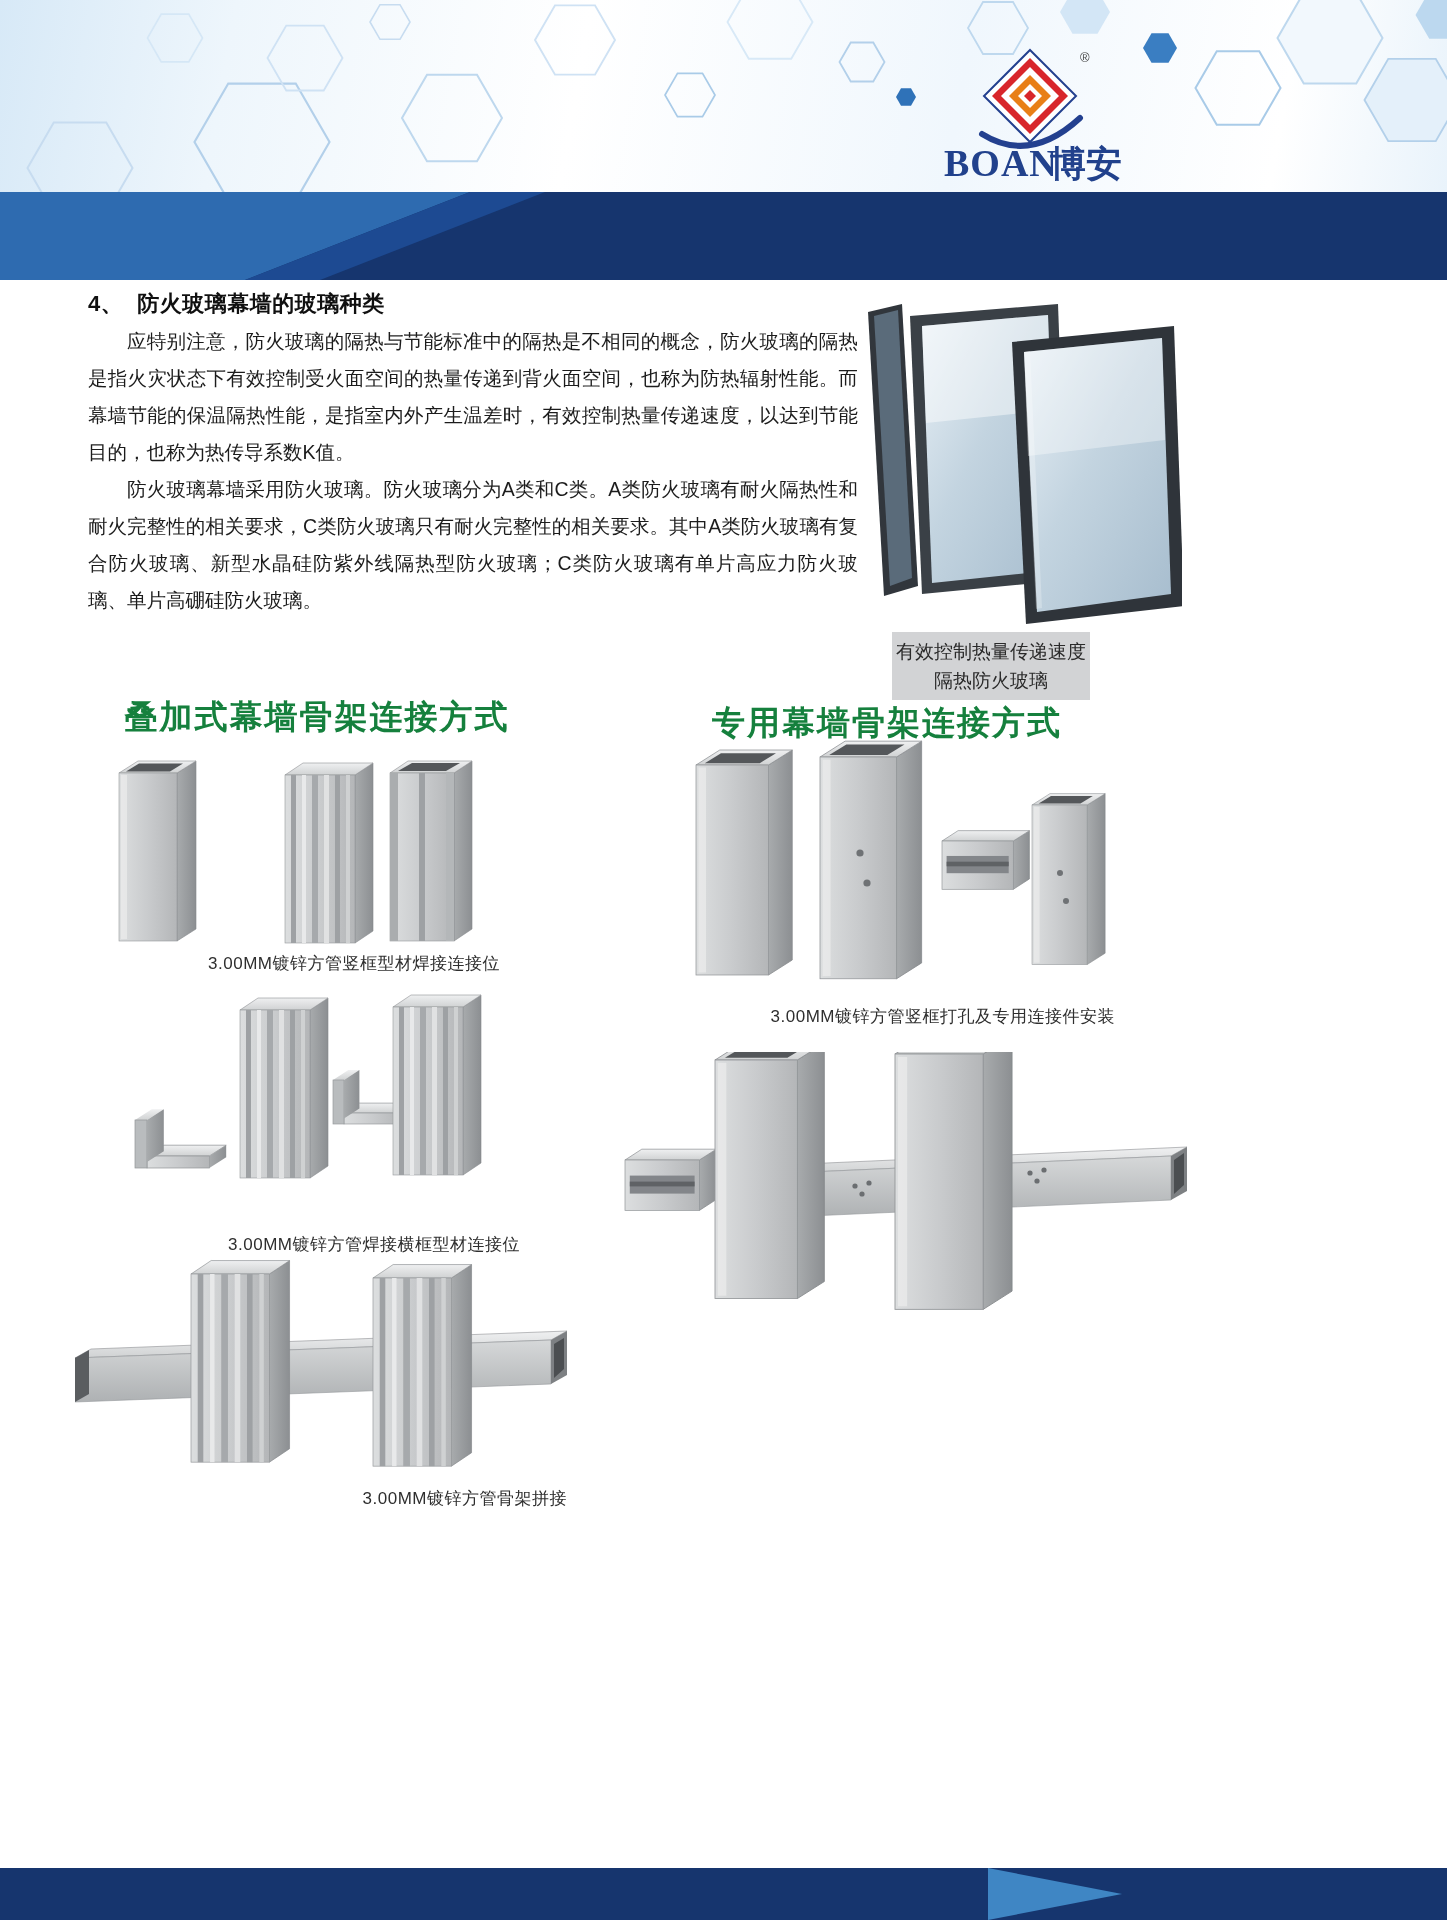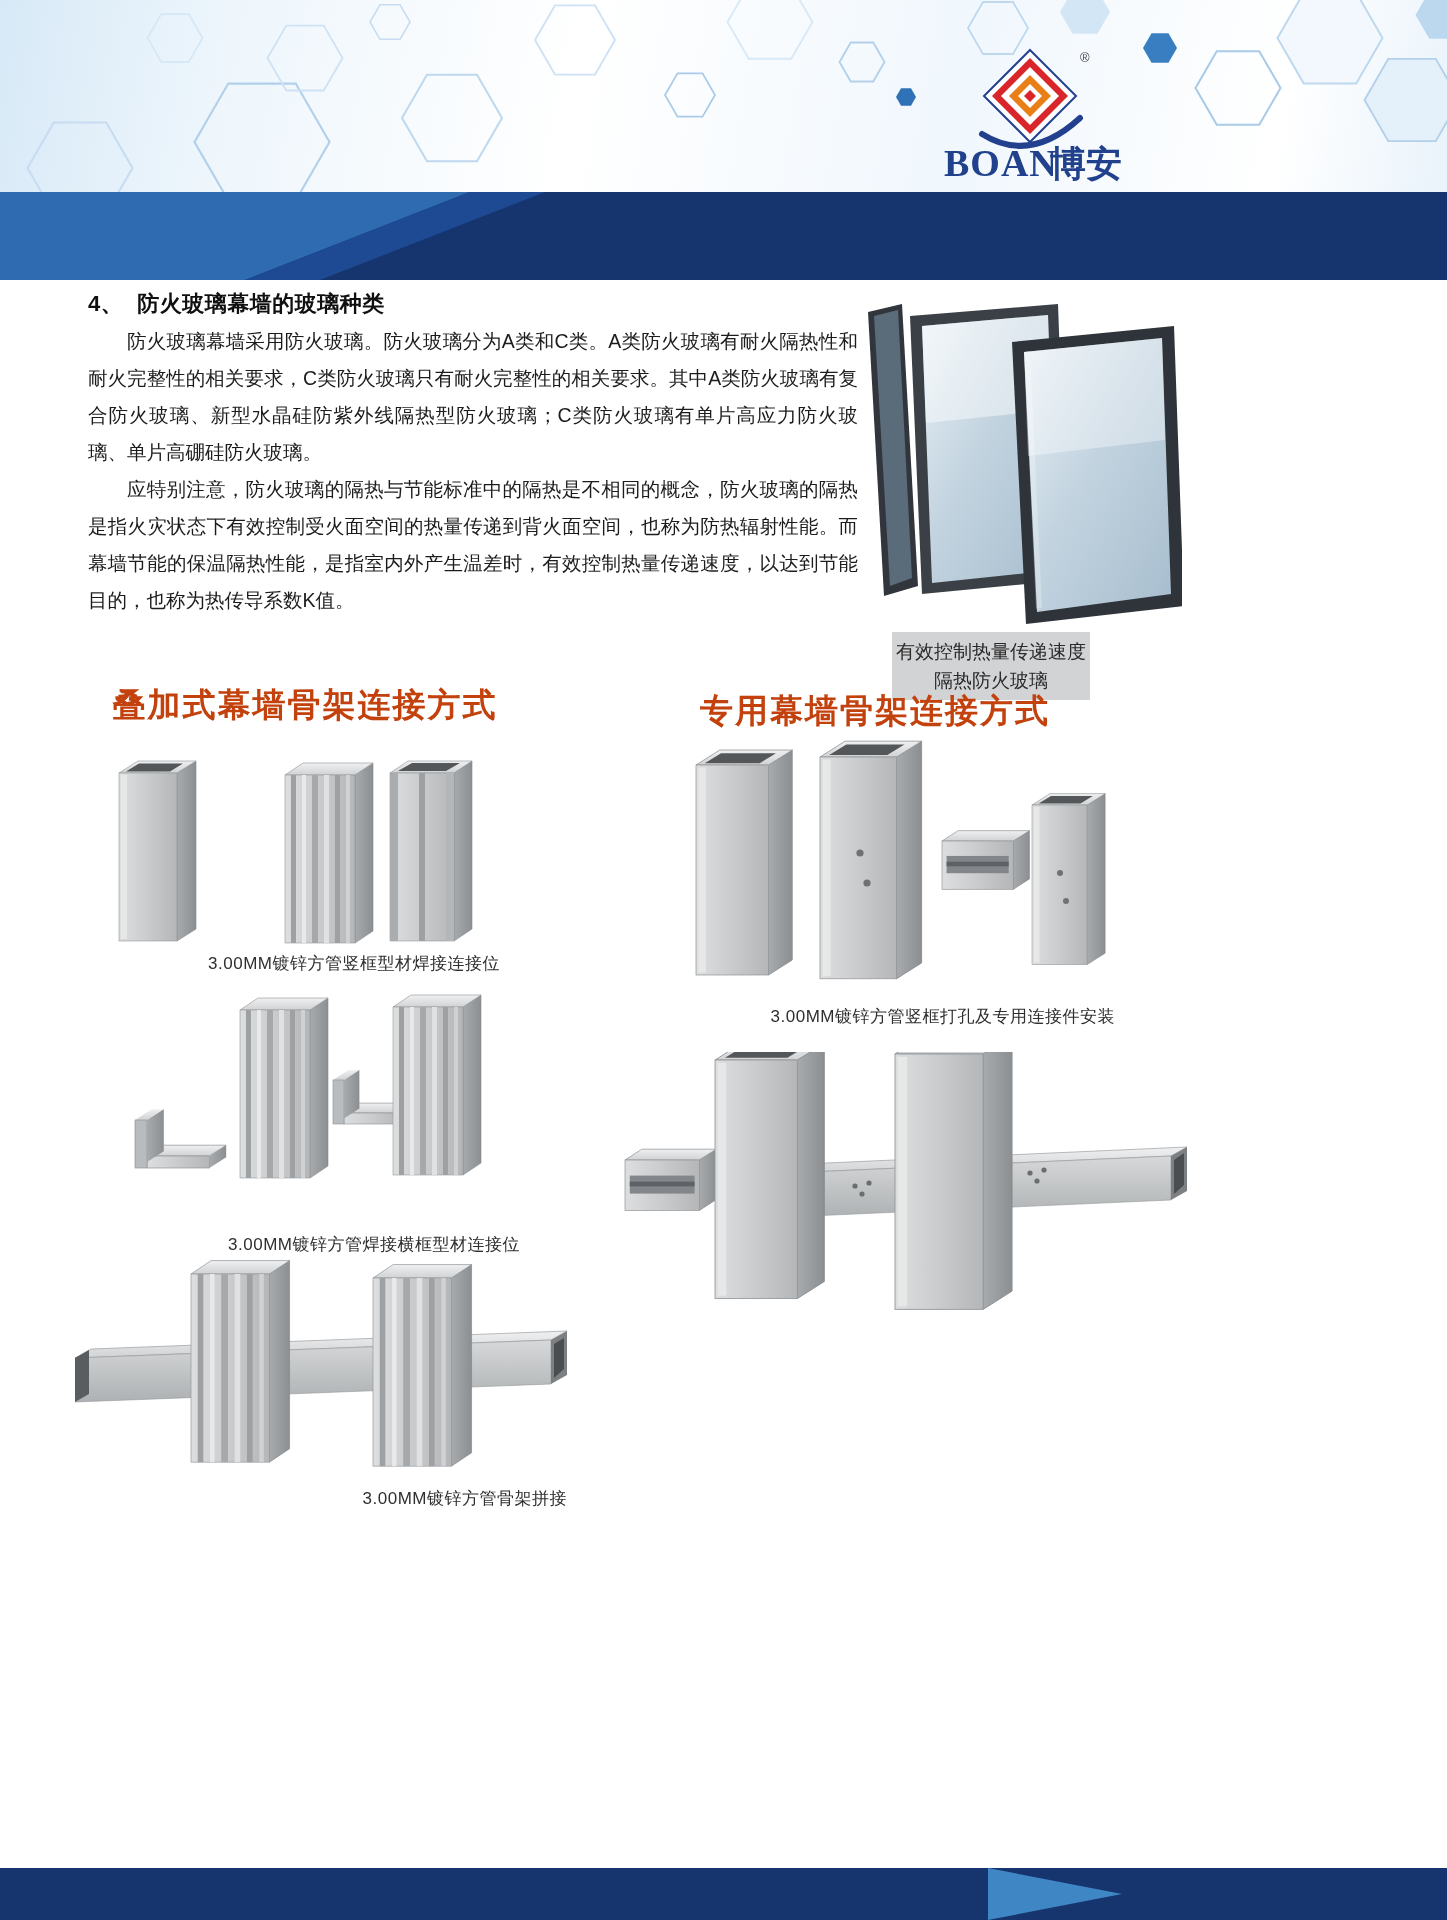--- a/index.html
+++ b/index.html
@@ -31,22 +31,22 @@
   }
   .bodytext p { margin: 0; text-indent: 2em; }
   
   .glass-figure { position: absolute; left: 862px; top: 290px; width: 322px; margin: 0; }
   .glass-caption {
     margin: -2px 0 0 30px; width: 198px; background: #d2d3d5;
     text-align: center; padding: 5px 0; font-size: 19px; line-height: 29px; color: #2a2a2a;
   }
   
   .col-title {
-    position: absolute; margin: 0; font-size: 33px; font-weight: 700;
-    color: #c2410c; letter-spacing: 2px; text-align: center;
+    position: absolute; margin: 12px; font-size: 33px; font-weight: 700;
+    color: #15803d; letter-spacing: 2px; text-align: center;
   }
   .col-title.left  { left: 95px;  top: 683px; width: 420px; }
   .col-title.right { left: 660px; top: 689px; width: 430px; }
   
   .diagram { position: absolute; }
   .diag-caption {
     position: absolute; text-align: right; font-size: 17px; color: #2e2e2e; letter-spacing: .5px;
   }
   #d-l1 { left: 95px;  top: 735px;  width: 405px; height: 215px; }
   #c-l1 { left: 95px;  top: 952px;  width: 405px; }
@@ -186,22 +186,22 @@
       <rect width="1447" height="88" fill="#16356e"></rect>
       <polygon points="0,0 470,0 245,88 0,88" fill="#2e6bb0"></polygon>
       <polygon points="470,0 545,0 320,88 245,88" fill="#1d4a92"></polygon>
     </svg>
   </div>
 
   <h2 class="section-heading">
     <span class="num">4、</span><span>防火玻璃幕墙的玻璃种类</span>
   </h2>
   <div class="bodytext">
+    <p>应特别注意，防火玻璃的隔热与节能标准中的隔热是不相同的概念，防火玻璃的隔热是指火灾状态下有效控制受火面空间的热量传递到背火面空间，也称为防热辐射性能。而幕墙节能的保温隔热性能，是指室内外产生温差时，有效控制热量传递速度，以达到节能目的，也称为热传导系数K值。</p>
     <p>防火玻璃幕墙采用防火玻璃。防火玻璃分为A类和C类。A类防火玻璃有耐火隔热性和耐火完整性的相关要求，C类防火玻璃只有耐火完整性的相关要求。其中A类防火玻璃有复合防火玻璃、新型水晶硅防紫外线隔热型防火玻璃；C类防火玻璃有单片高应力防火玻璃、单片高硼硅防火玻璃。</p>
-    <p>应特别注意，防火玻璃的隔热与节能标准中的隔热是不相同的概念，防火玻璃的隔热是指火灾状态下有效控制受火面空间的热量传递到背火面空间，也称为防热辐射性能。而幕墙节能的保温隔热性能，是指室内外产生温差时，有效控制热量传递速度，以达到节能目的，也称为热传导系数K值。</p>
   </div>
 
   <figure class="glass-figure">
     <svg viewBox="0 0 320 340" width="320" height="340">
 
       <polygon points="6,22 40,14 56,296 22,306" fill="#31363c"></polygon>
       <polygon points="12,26 36,20 50,288 28,296" fill="#5a6b7a"></polygon>
 
       <polygon points="48,26 196,14 206,290 60,304" fill="#3a4046"></polygon>
       <polygon points="60,36 186,25 195,280 70,293" fill="url(#gGlass)"></polygon>

